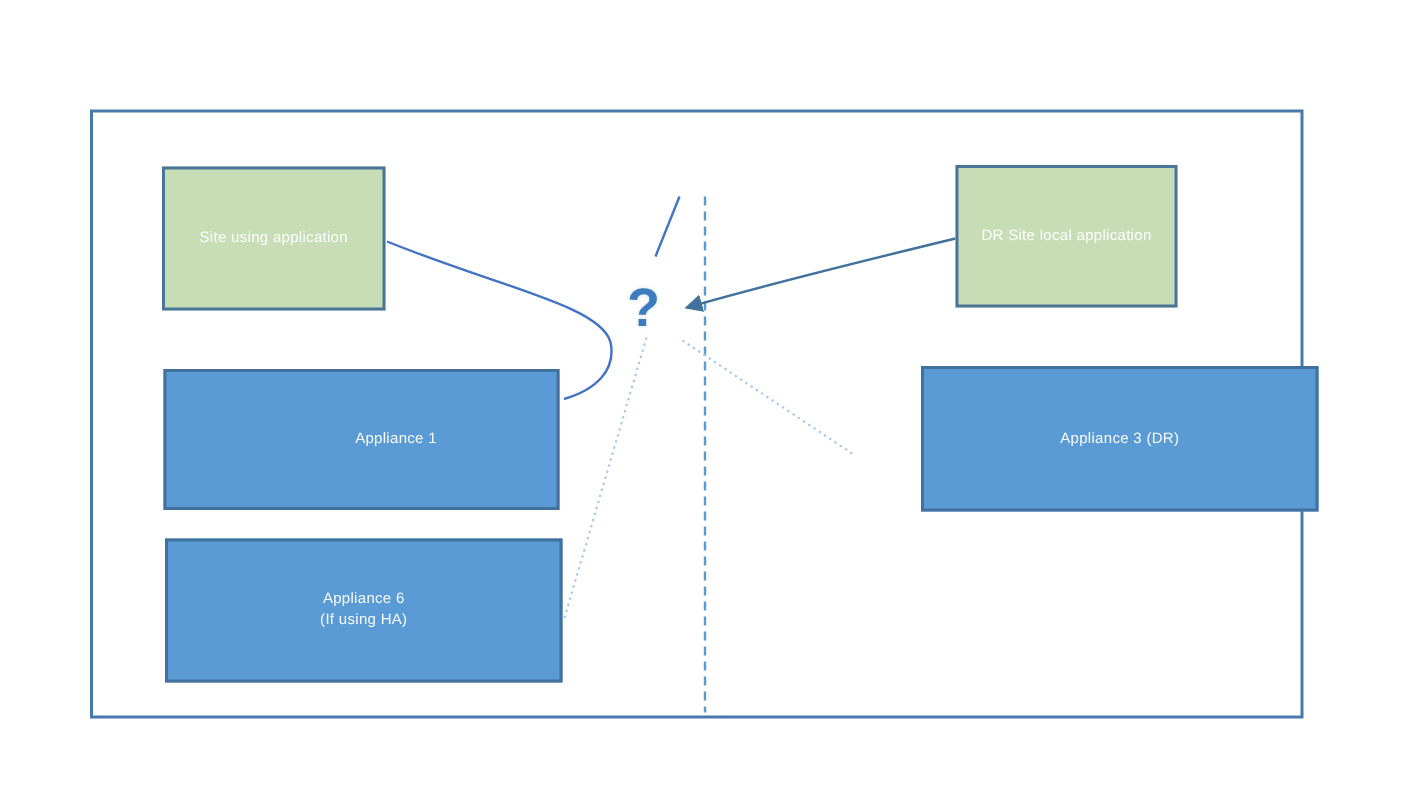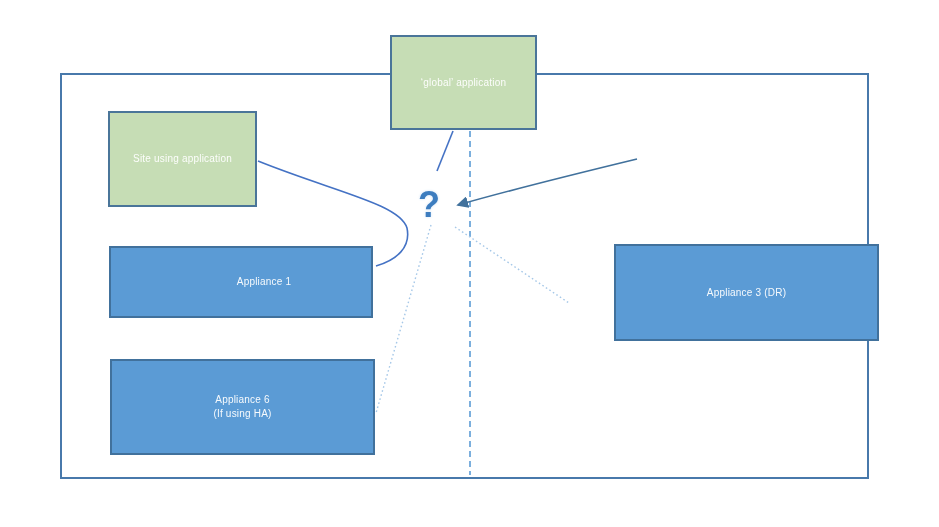--- a/index.html
+++ b/index.html
@@ -80,30 +80,30 @@
 
     <path d="M 258 161 C 335 192 400 204 407 228 C 411 247 397 260 376 266" fill="none" stroke="#4472c4" stroke-width="1.6"></path>
 
     <path d="M 637 159 C 575 174 510 190 458 205" fill="none" stroke="#41719c" stroke-width="1.6" marker-end="url(#arrowhead)"></path>
 
     <path d="M 431 225 L 376 413" fill="none" stroke="#a6c8e8" stroke-width="1.4" stroke-dasharray="1.6 2.6"></path>
 
     <path d="M 455 227 L 569 303" fill="none" stroke="#a6c8e8" stroke-width="1.4" stroke-dasharray="1.6 2.6"></path>
   </svg>
 
-  <div class="node green" style="left:390px; top:35px; width:147px; height:95px;">
-    <span class="node-label">‘global’ application</span>
-  </div>
 
   <div class="node green" style="left:108px; top:111px; width:149px; height:96px;">
     <span class="node-label">Site using application</span>
   </div>
 
+  <div class="node green" style="left:637px; top:110px; width:148px; height:95px;">
+    <span class="node-label">DR Site local application</span>
+  </div>
 
-  <div class="node blue" style="left:109px; top:246px; width:264px; height:72px;padding-left:46px;">
+  <div class="node blue" style="left:109px; top:246px; width:264px; height:94px;padding-left:46px;">
     <span class="node-label">Appliance 1</span>
   </div>
 
   <div class="node blue" style="left:110px; top:359px; width:265px; height:96px;">
     <span class="node-label">Appliance 6</span>
     <span class="node-label">(If using HA)</span>
   </div>
 
   <div class="node blue" style="left:570px; top:244px; width:265px; height:97px;margin-left:44px;">
     <span class="node-label">Appliance 3 (DR)</span>

